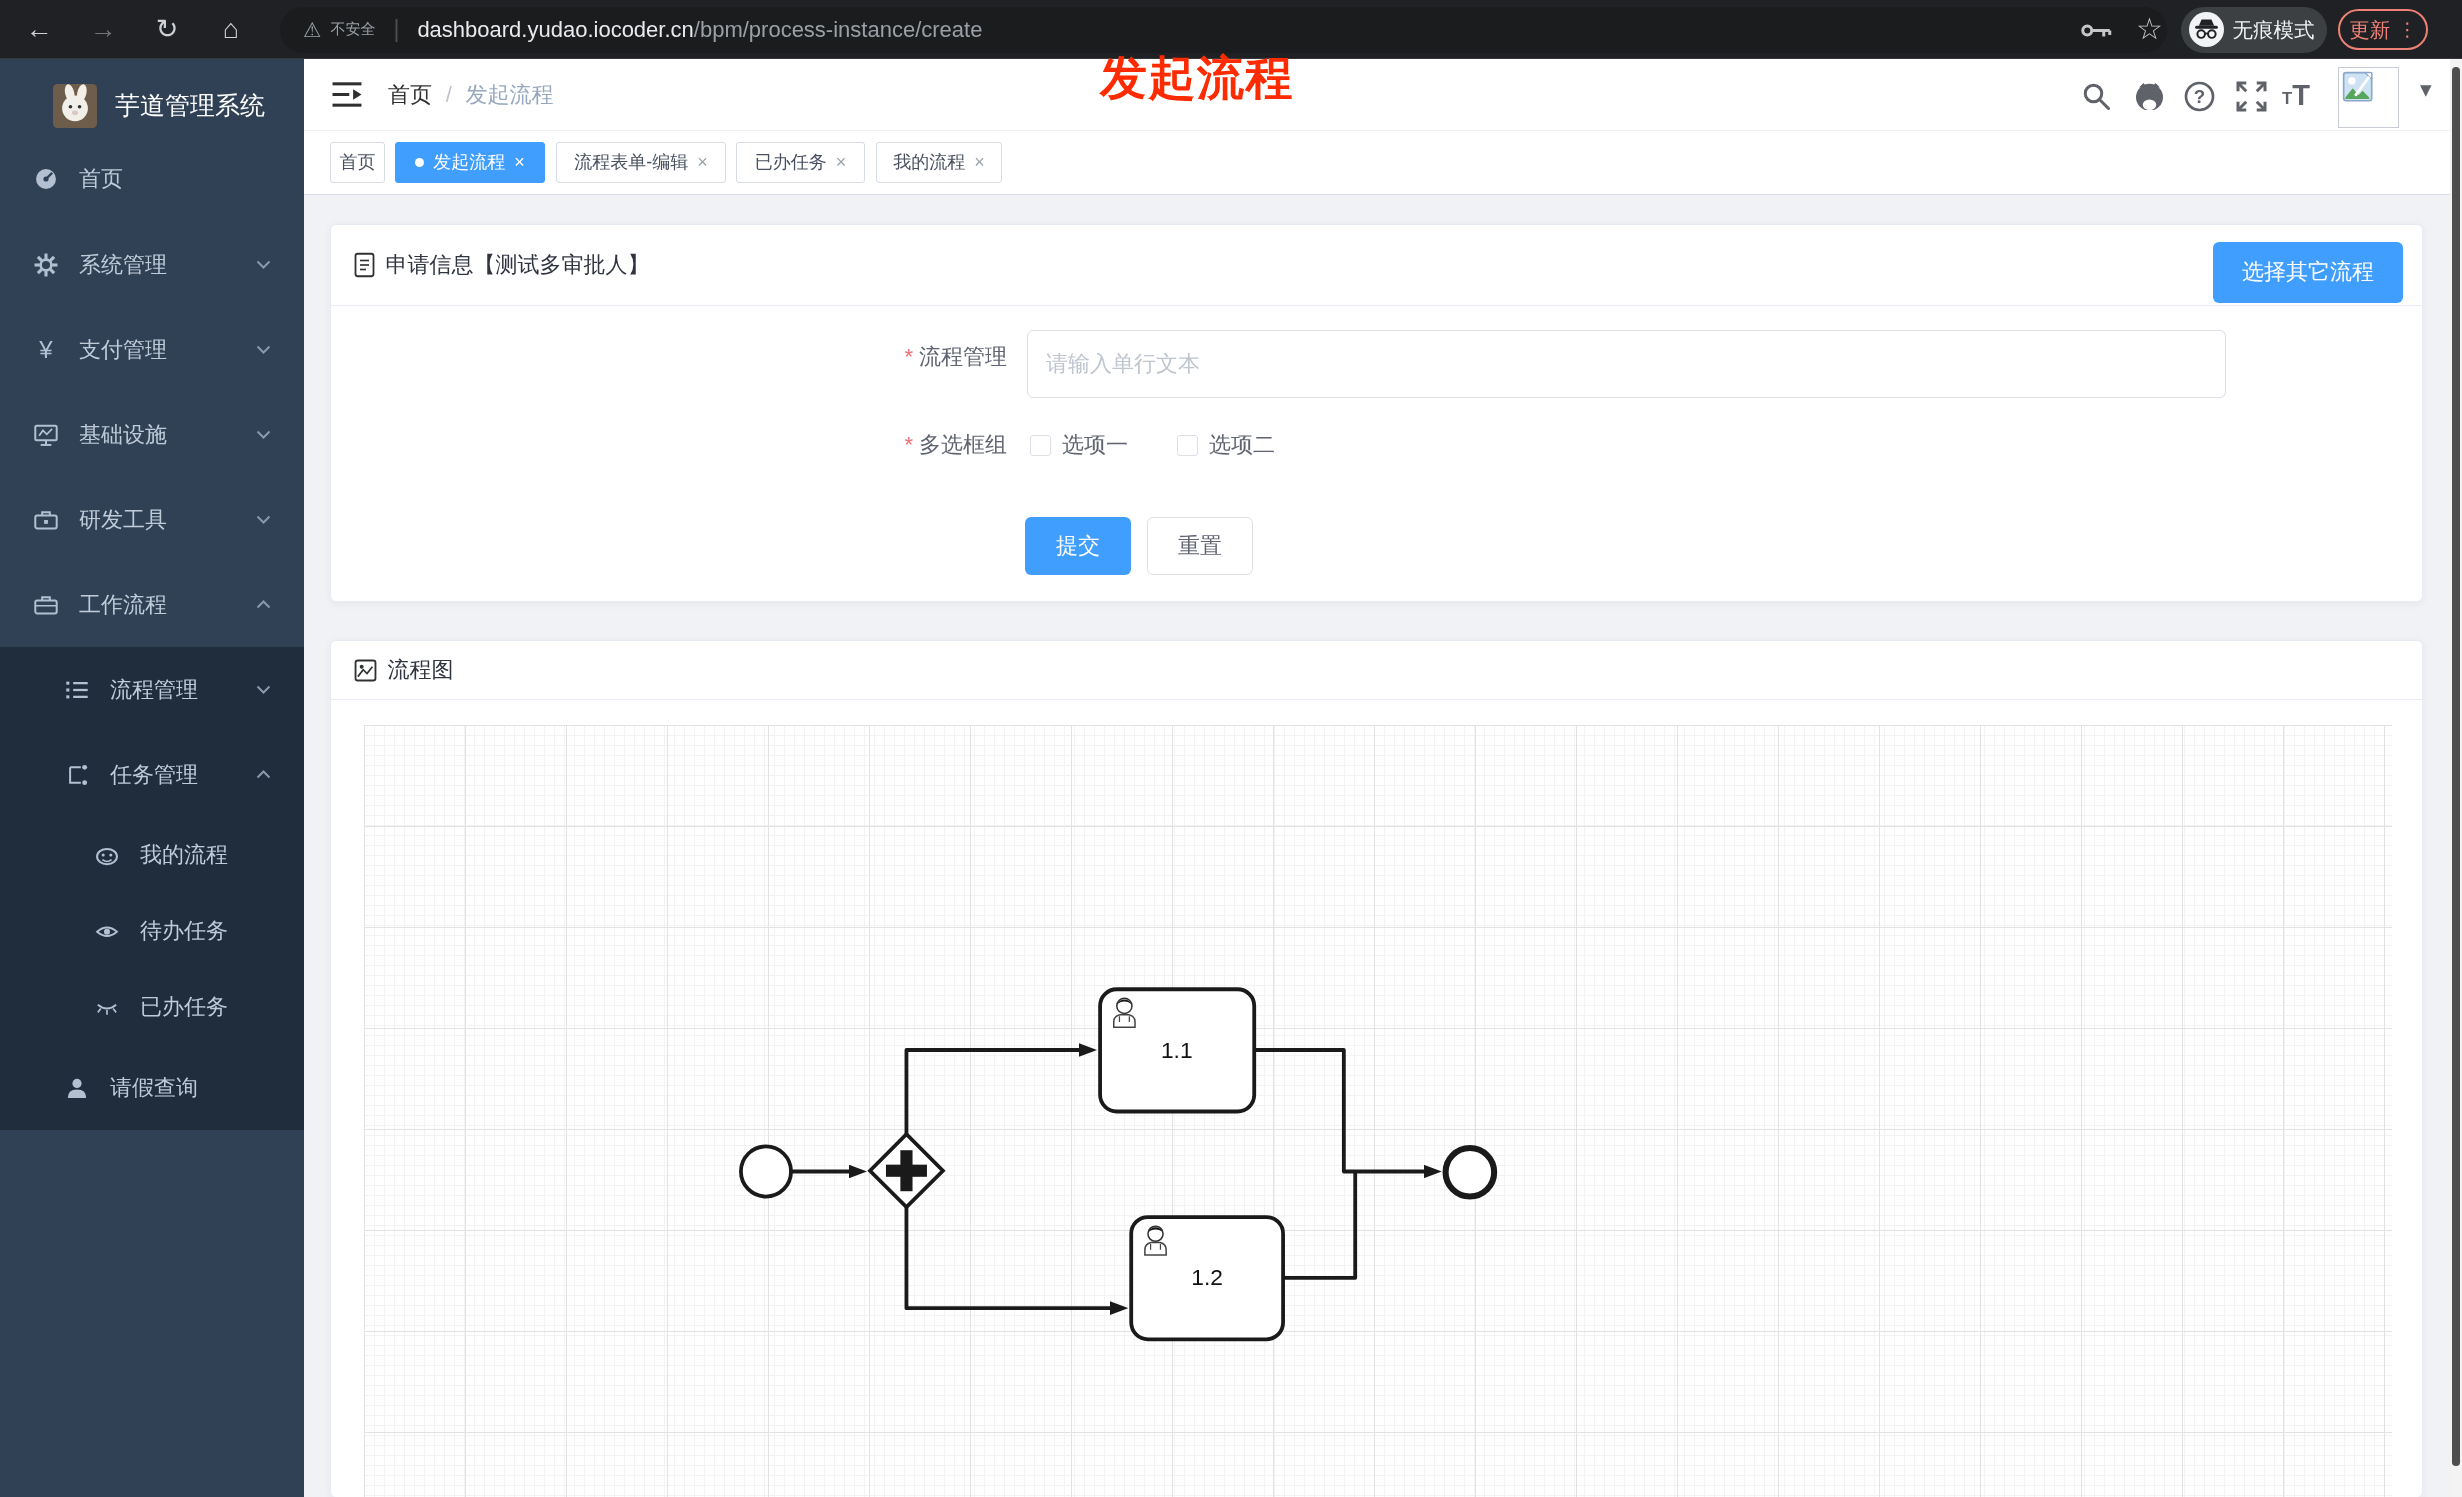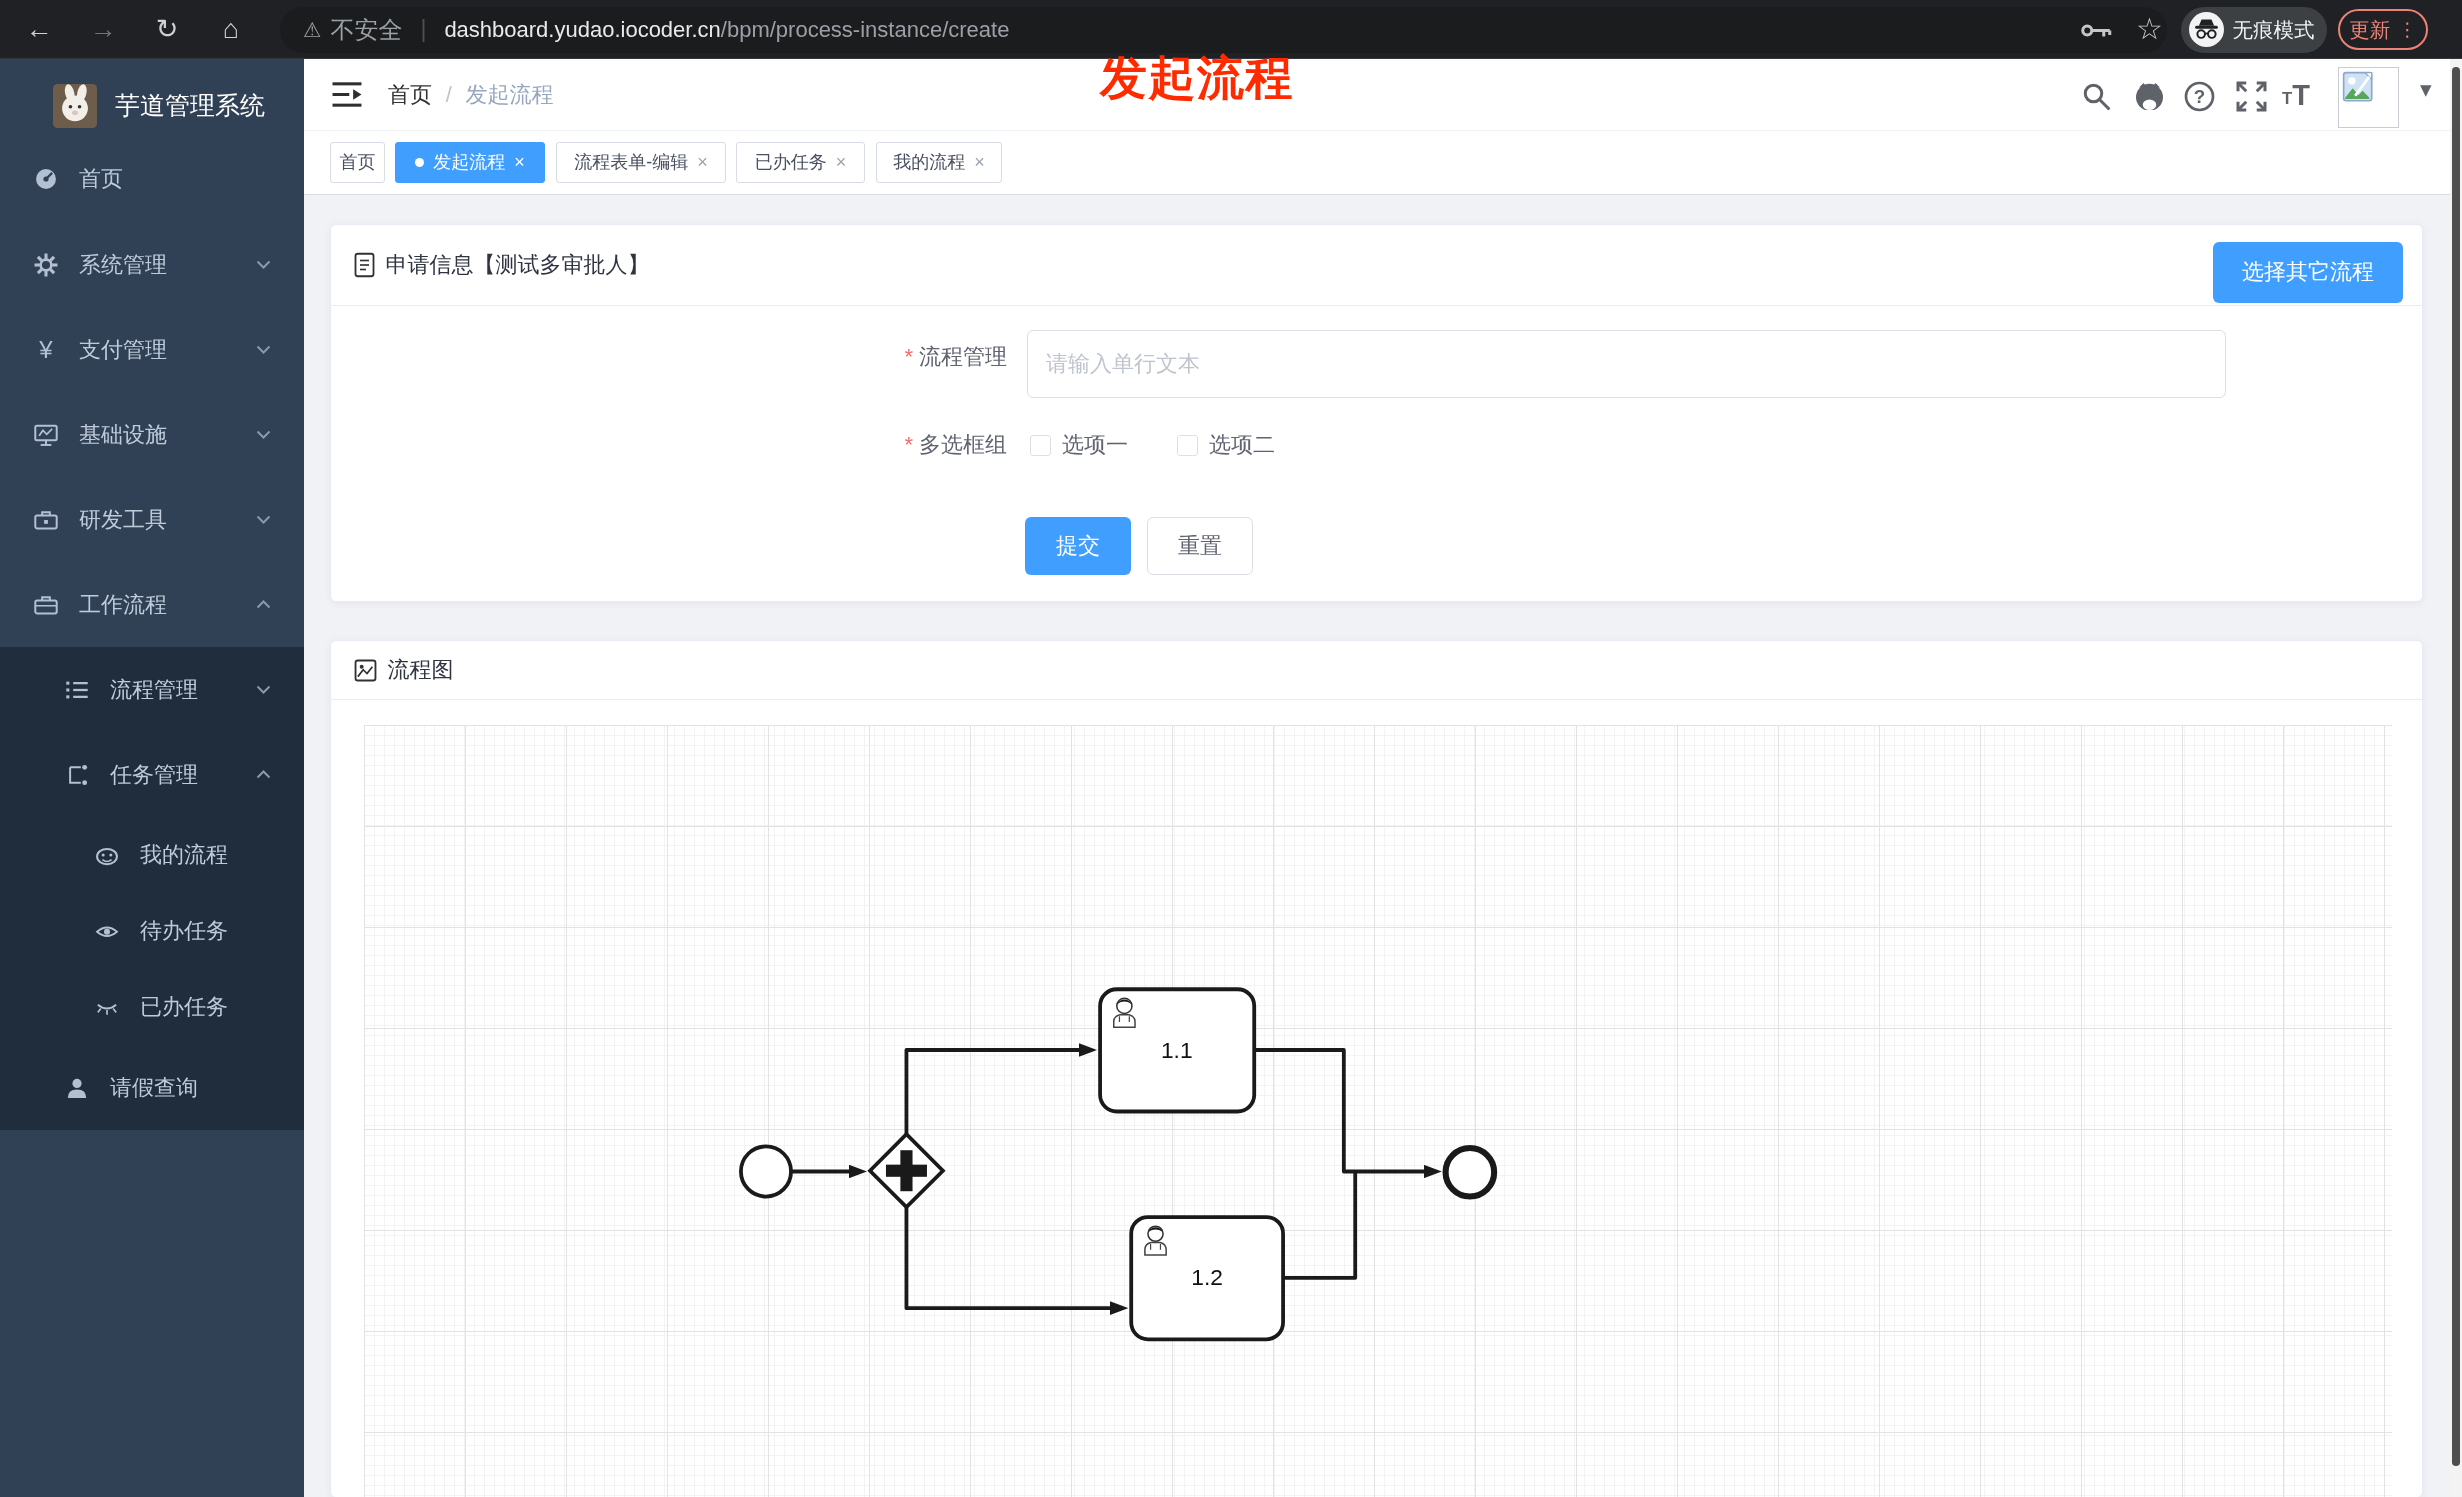--- a/index.html
+++ b/index.html
@@ -6,21 +6,21 @@
   html,body { width:2462px; height:1498px; overflow:hidden; }
   body { font-family:"Liberation Sans","DejaVu Sans",sans-serif; background:#f0f2f5; position:relative; }
   .abs { position:absolute; }
   svg { display:block; }
 
   
   #chrome { left:0; top:0; width:2462px; height:59px; background:#202124; border-bottom:1.5px solid #35363a; z-index:5; }
   .chrome-btn { top:10.6px; width:36px; height:36px; color:#cdd0d4; font-size:27px; line-height:36px; text-align:center; cursor:pointer; }
   #url-pill { left:280px; top:6.8px; width:1887px; height:46px; border-radius:23px; background:#1b1c1e; display:flex; align-items:center; padding:0 23px; }
   #url-pill .warn { color:#9aa0a6; font-size:20.5px; margin-right:9px; }
-  #url-pill .sec  { color:#9aa0a6; font-size:24px; }
+  #url-pill .sec  { color:#9aa0a6; font-size:15px; }
   #url-pill .div  { color:#4c5054; font-size:23px; margin:0 18px; }
   #url-pill .host { color:#e8eaed; font-size:22px; }
   #url-pill .path { color:#9aa0a6; font-size:22px; }
   #incog-pill { left:2181px; top:6.8px; width:146px; height:46px; border-radius:23px; background:#3c4043; display:flex; align-items:center; padding:0 7.6px; }
   #incog-pill .lbl { color:#f1f3f4; font-size:20.5px; margin-left:9px; }
   #update-pill { left:2338px; top:9px; width:90px; height:41px; border-radius:20.5px; border:2.3px solid #ee8277; display:flex; align-items:center; justify-content:center; gap:7.6px; cursor:pointer;font-family:Liberation Mono, monospace; }
   #update-pill .u { color:#ee8277; font-size:20.5px; }
   #update-pill .d { color:#ee8277; font-size:19px; }
 
   

